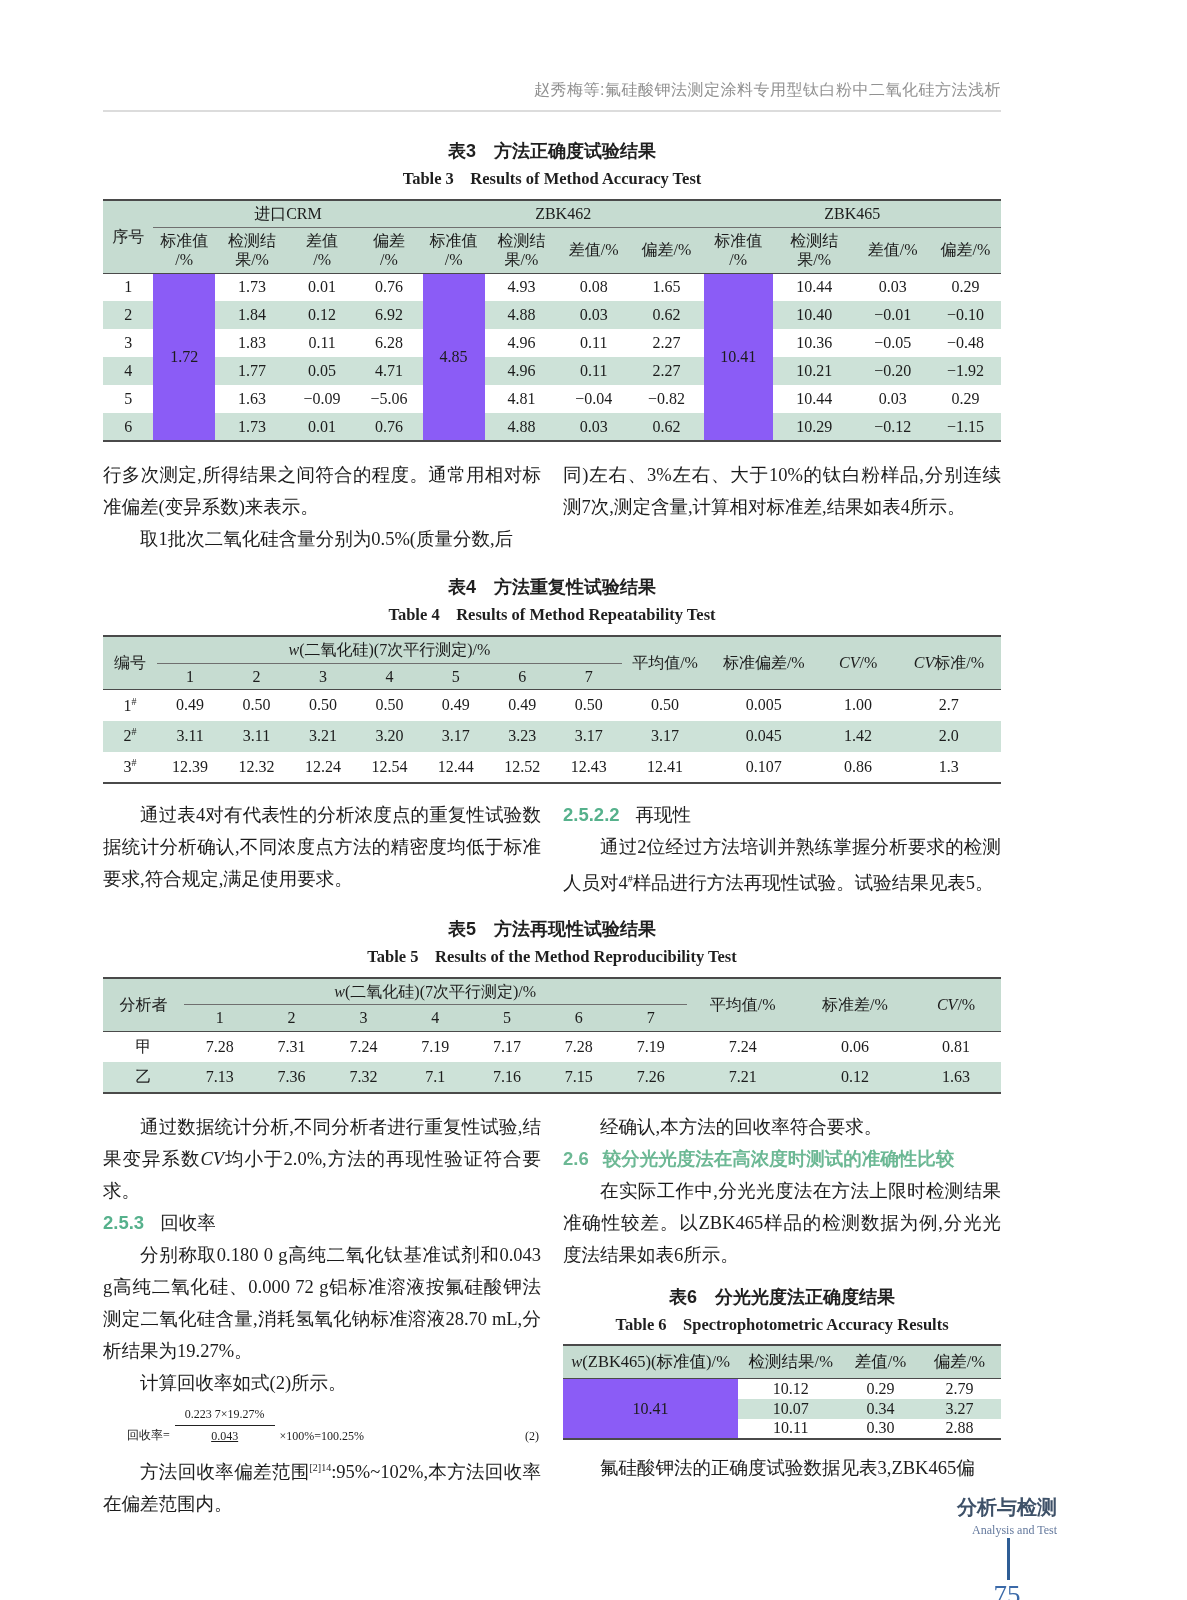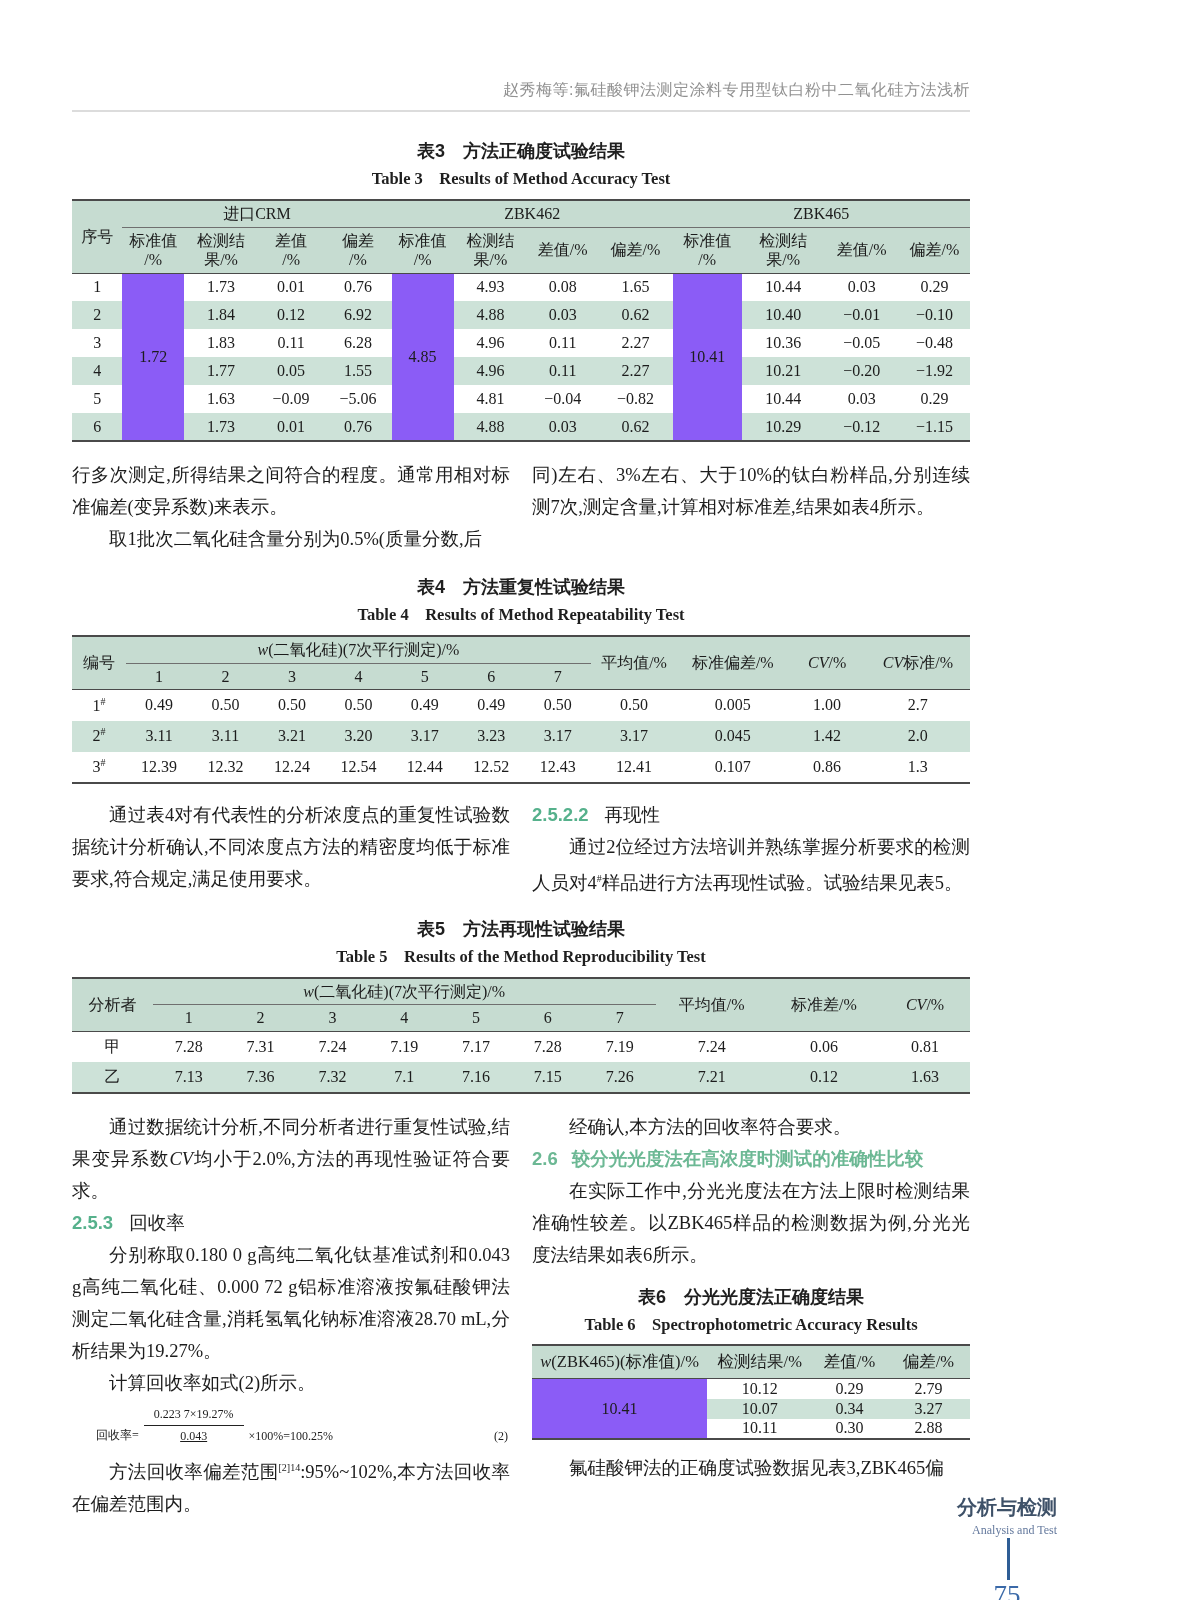--- a/index.html
+++ b/index.html
@@ -1,18 +1,18 @@
 <!DOCTYPE html>
 <html><head>
 <meta charset="utf-8">
 <style>
   * { margin:0; padding:0; box-sizing:border-box; }
   body { background:#ffffff; font-family:"Liberation Serif", serif; color:#1c1c1c; }
   .page { position:relative; width:1187px; height:1600px; background:#fff; overflow:hidden; margin:0 auto; }
-  .content { width:898px; margin-left:72px; }
+  .content { width:898px; margin-left:103px; }
 
   
   .running-head { padding-top:80px; text-align:right; font-family:"Liberation Sans", sans-serif;
                   font-size:16px; color:#919191; letter-spacing:.5px; }
   .head-rule { margin-top:9px; border-bottom:2px solid #dcdcdc; }
 
   
   .tbl-title-zh { text-align:center; font-family:"Liberation Sans", sans-serif; font-weight:bold;
                   font-size:18px; color:#1f1f1f; }
   .tbl-title-en { text-align:center; font-family:"Liberation Serif", serif; font-weight:bold;
@@ -171,21 +171,21 @@
             <td>0.11</td>
             <td>2.27</td>
             <td>10.36</td>
             <td>−0.05</td>
             <td>−0.48</td>
           </tr>
           <tr class="stripe">
             <td>4</td>
             <td>1.77</td>
             <td>0.05</td>
-            <td>1.55</td>
+            <td>4.71</td>
             <td>4.96</td>
             <td>0.11</td>
             <td>2.27</td>
             <td>10.21</td>
             <td>−0.20</td>
             <td>−1.92</td>
           </tr>
           <tr>
             <td>5</td>
             <td>1.63</td>

